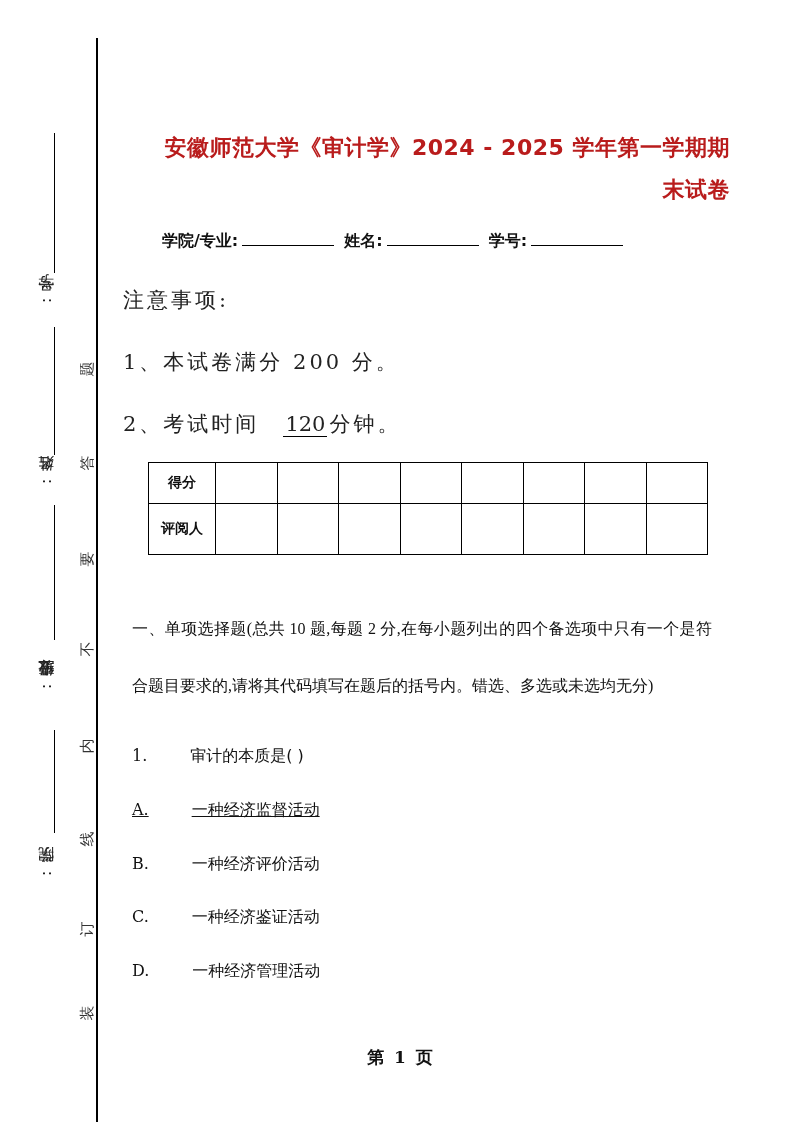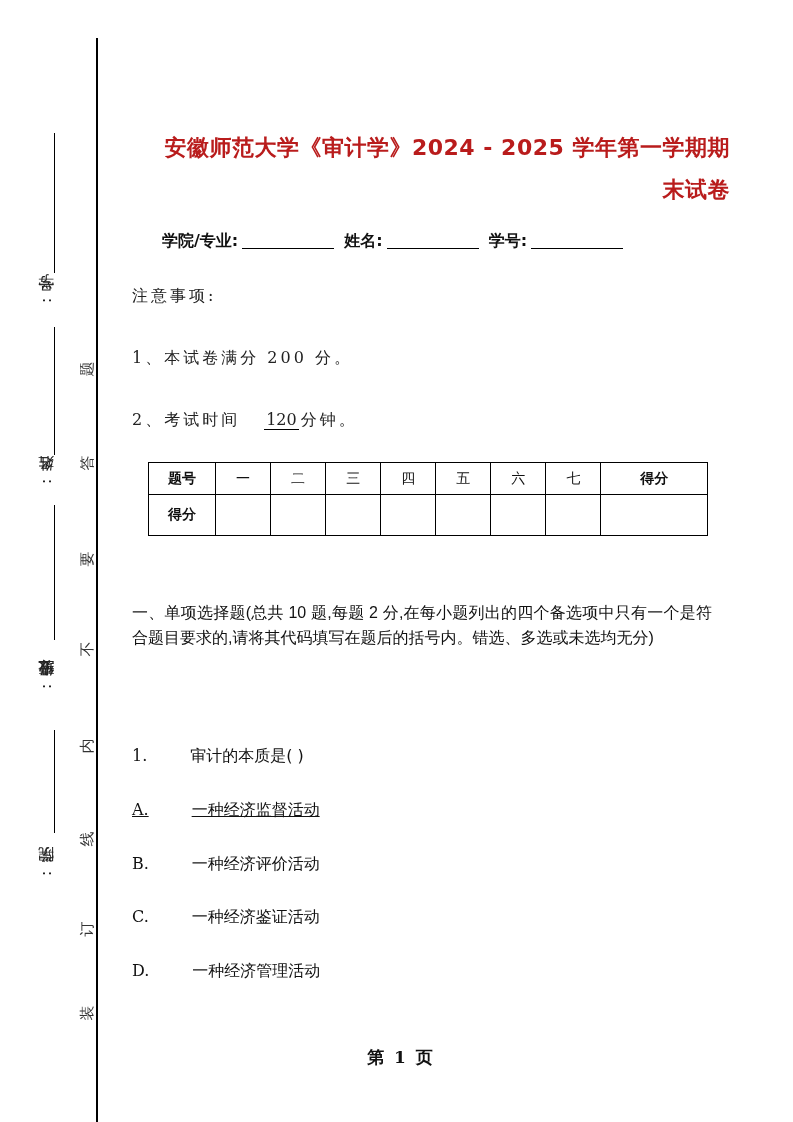--- a/index.html
+++ b/index.html
@@ -67,35 +67,35 @@
       letter-spacing: 0.5px;
     }
     .info-row {
       position: absolute;
       top: 231px;
       left: 162px;
       font-family: "DejaVu Sans", "Liberation Sans", sans-serif;
       font-weight: bold;
       font-size: 16px;
       display: flex;
-      align-items: center;
+      align-items: flex-start;
       gap: 0px;
     }
     .info-row .lbl { white-space: nowrap; }
     .info-row .blank {
       display: inline-block;
       width: 92px;
       border-bottom: 1.3px solid #000;
       margin: 0 10px 0 4px;
       height: 14px;
     }
     .text-line {
       position: absolute;
-      left: 132px;
-      font-size: 16px;
+      left: 123px;
+      font-size: 21px;
       color: #222;
       letter-spacing: 3px;
       white-space: nowrap;
     }
     .underline-val {
       display: inline-block;
       border-bottom: 1.3px solid #000;
       padding: 0 2px;
       letter-spacing: 0;
       margin-right: 2px;
@@ -117,23 +117,23 @@
     }
     table.score tr.head td { height: 31px; }
     table.score tr.r1 td { height: 40px; }
     table.score tr.r2 td { height: 50px; }
     table.score td.b { font-weight: bold; }
     table.score td.first { width: 66px; }
     .para {
       position: absolute;
       left: 132px;
       width: 580px;
-      font-family: Liberation Sans, sans-serif;
-      font-size: 16px;
-      line-height: 25px;
+      font-family: Liberation Serif, serif;
+      font-size: 16px;
+      line-height: 57px;
       color: #111;
       text-align: justify;
     }
     .q-line {
       position: absolute;
       left: 132px;
       font-size: 16px;
       color: #111;
       white-space: nowrap;
     }
@@ -193,33 +193,33 @@
 </div>
 
 <div class="text-line" style="top:286px;">注意事项:</div>
 <div class="text-line" style="top:348px;">1、本试卷满分 200 分。</div>
 <div class="text-line" style="top:410px;">
   <span>2、考试时间</span><span class="underline-val">120</span><span>分钟。</span>
 </div>
 
 <table class="score">
   <tbody>
-      <tr class="head">
-    <td class="b first">题号</td>
-    <td>一</td>
-    <td>二</td>
-    <td>三</td>
-    <td>四</td>
-    <td>五</td>
-    <td>六</td>
-    <td>七</td>
-    <td class="b">得分</td>
-  </tr>
   <tr class="r1">
     <td class="b first">得分</td>
+    <td></td>
+    <td></td>
+    <td></td>
+    <td></td>
+    <td></td>
+    <td></td>
+    <td></td>
+    <td></td>
+  </tr>
+  <tr class="r2">
+    <td class="b first">评阅人</td>
     <td></td>
     <td></td>
     <td></td>
     <td></td>
     <td></td>
     <td></td>
     <td></td>
     <td></td>
   </tr>
 </tbody>

